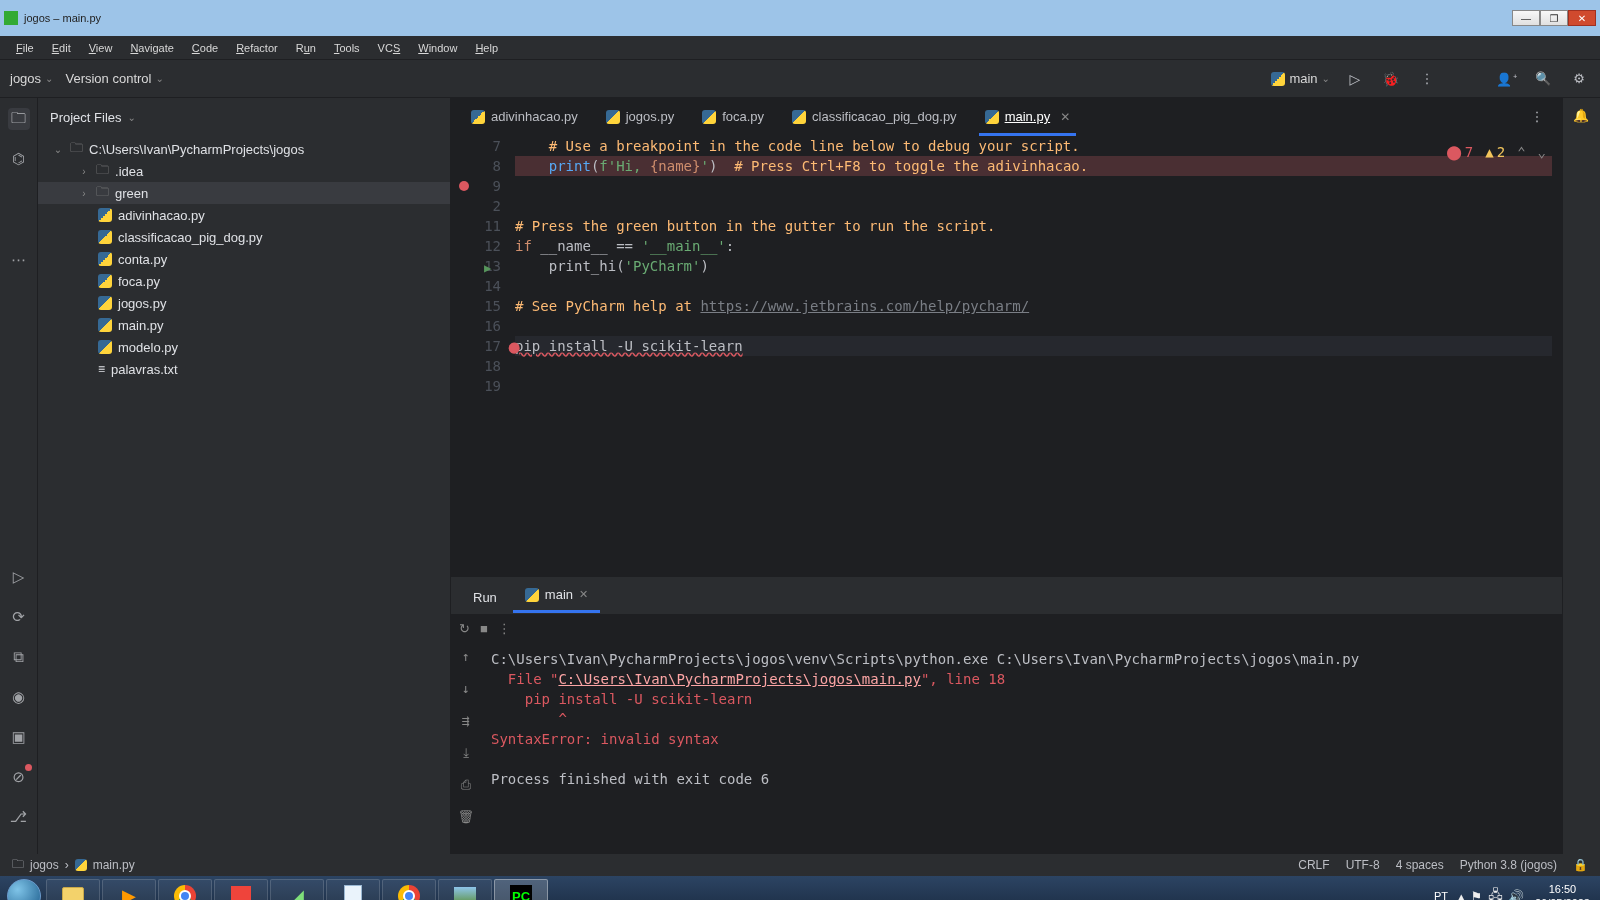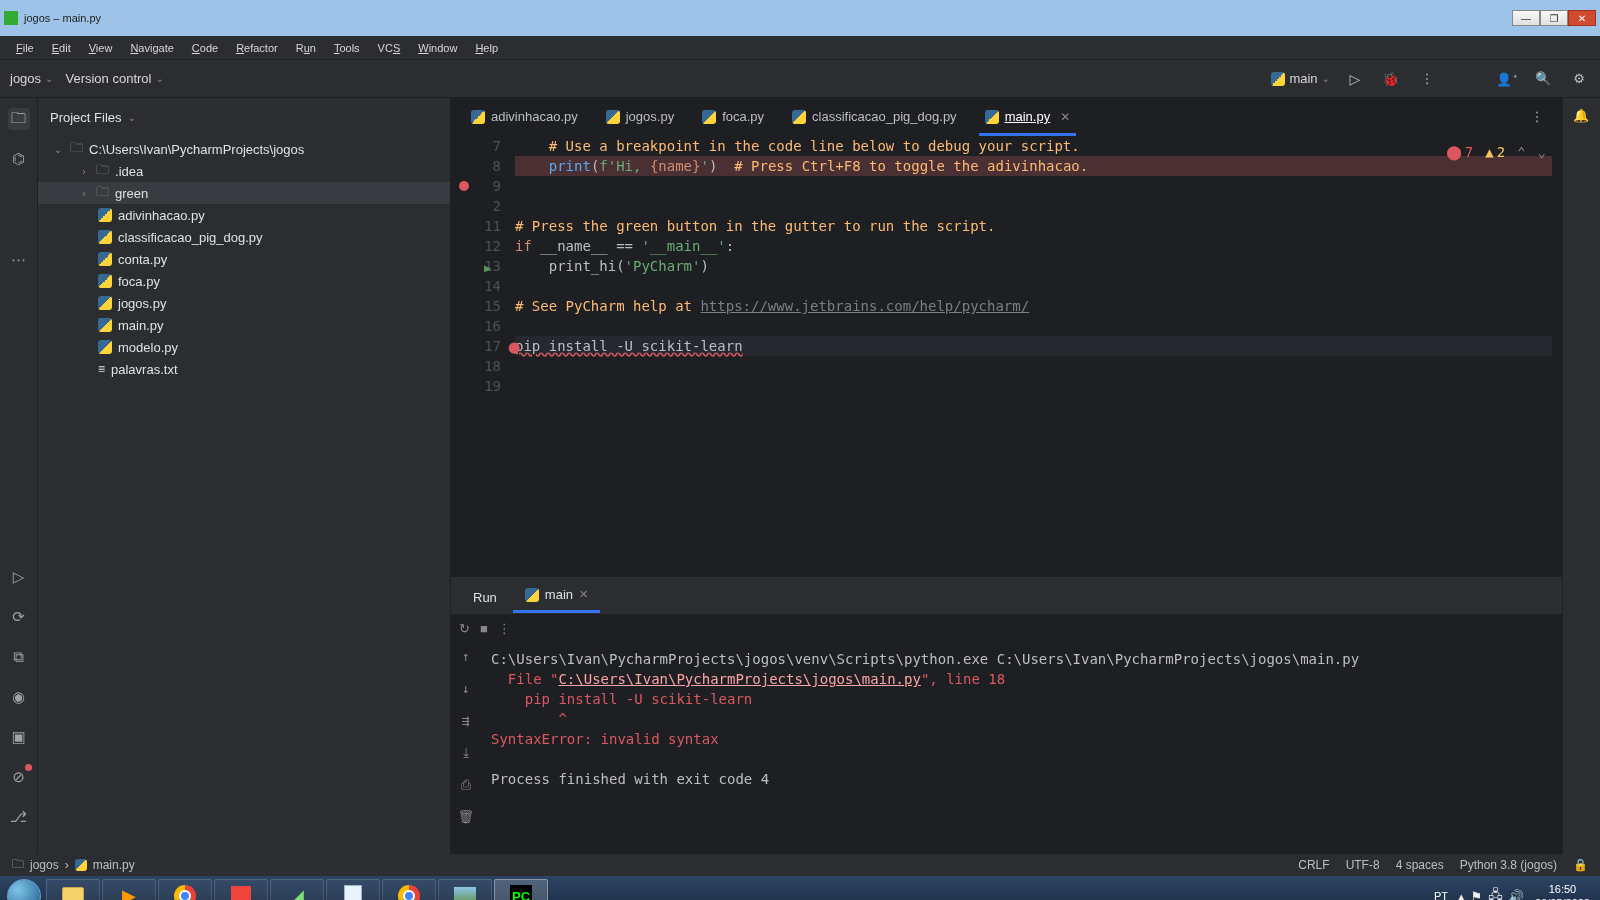--- a/index.html
+++ b/index.html
@@ -339,21 +339,21 @@
             <div>⎙</div>
             <div>🗑</div>
           </div>
           <div class="run-content">
             <div class="oline">C:\Users\Ivan\PycharmProjects\jogos\venv\Scripts\python.exe C:\Users\Ivan\PycharmProjects\jogos\main.py</div>
             <div class="oline err-text"><span>  File "</span><span class="path-link">C:\Users\Ivan\PycharmProjects\jogos\main.py</span><span>", line 18</span></div>
             <div class="oline err-text">    pip install -U scikit-learn</div>
             <div class="oline err-text">        ^</div>
             <div class="oline err-text">SyntaxError: invalid syntax</div>
             <div class="oline">&nbsp;</div>
-            <div class="oline">Process finished with exit code 4</div>
+            <div class="oline">Process finished with exit code 6</div>
           </div>
         </div>
       </div>
     </div>
   </div>
 
   <div class="right-rail">
     <div class="rail-icon">🔔</div>
   </div>
 </div>

